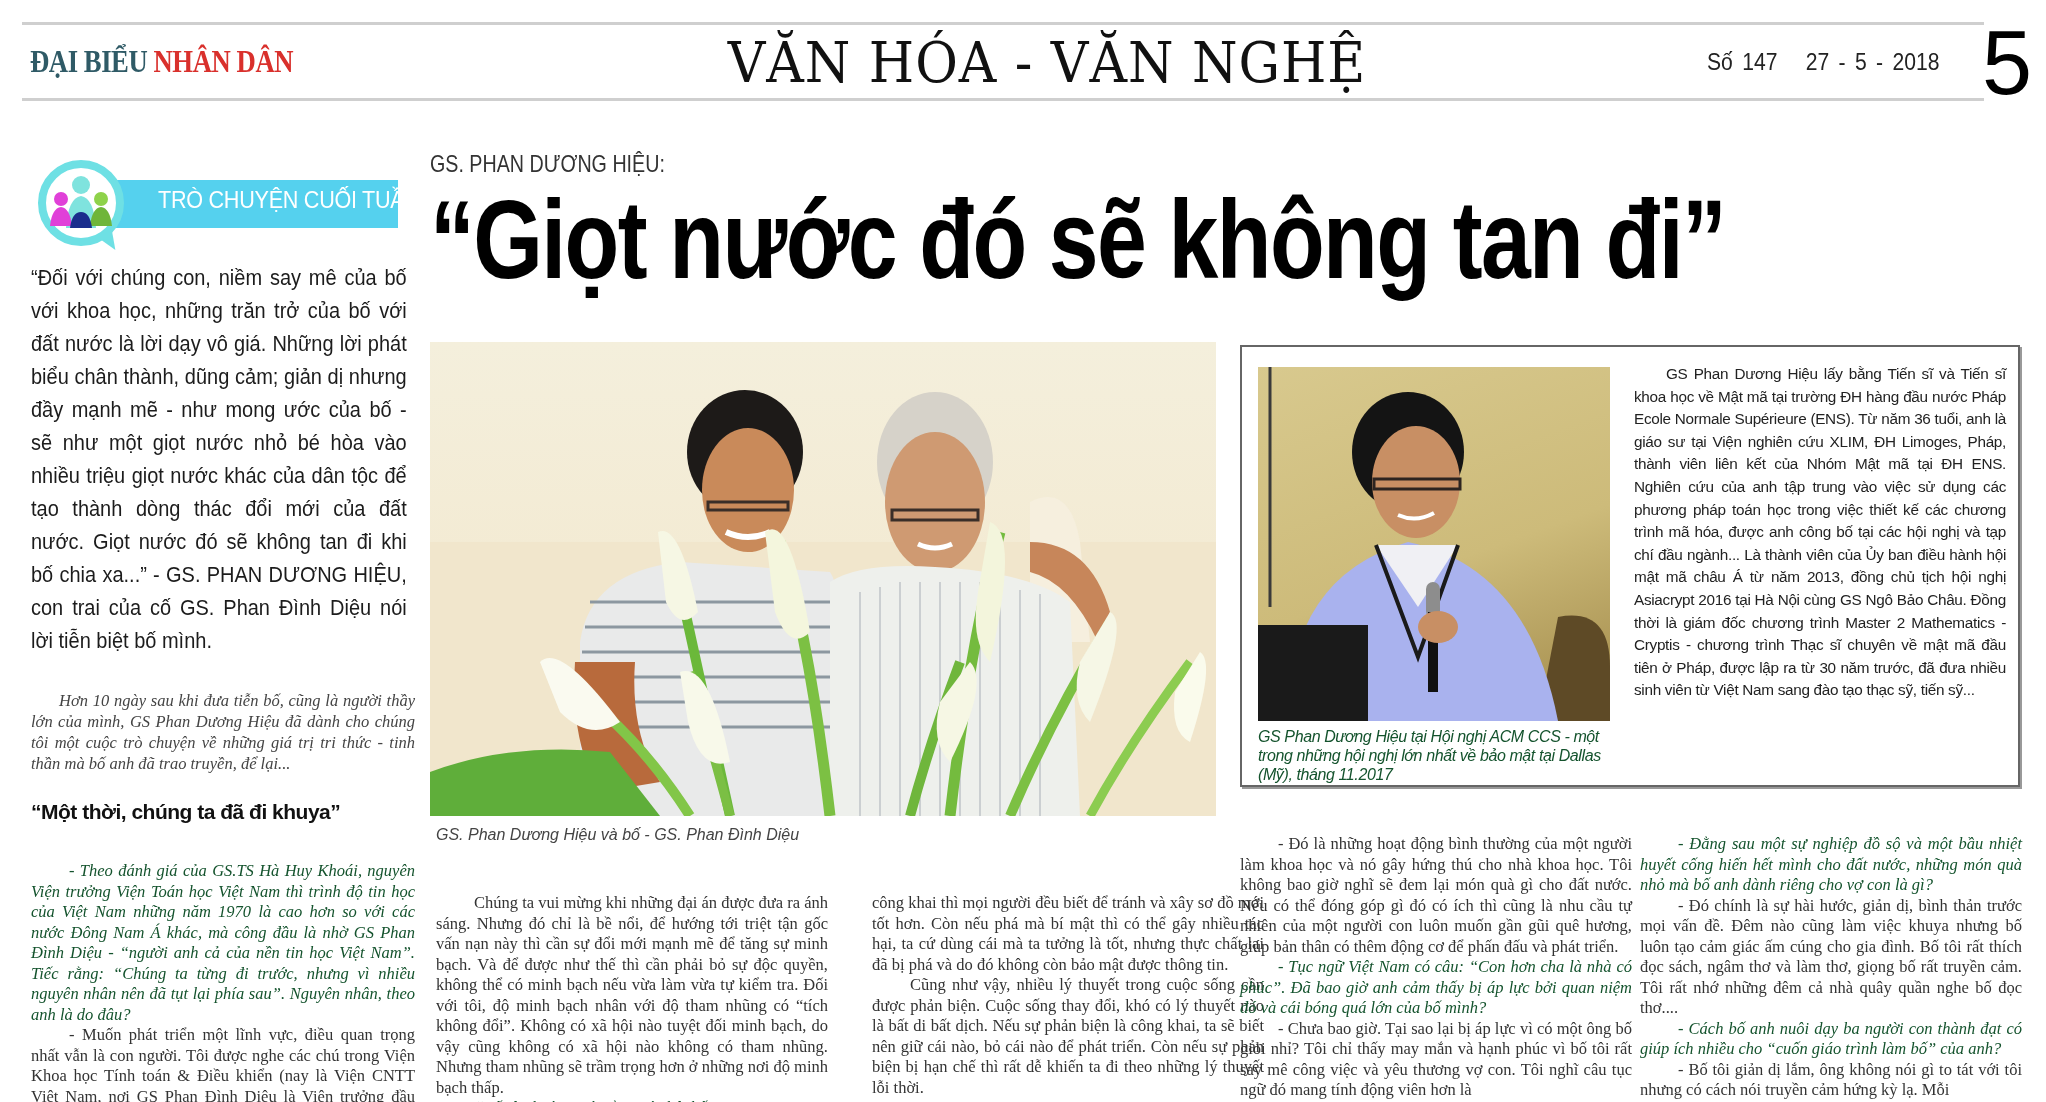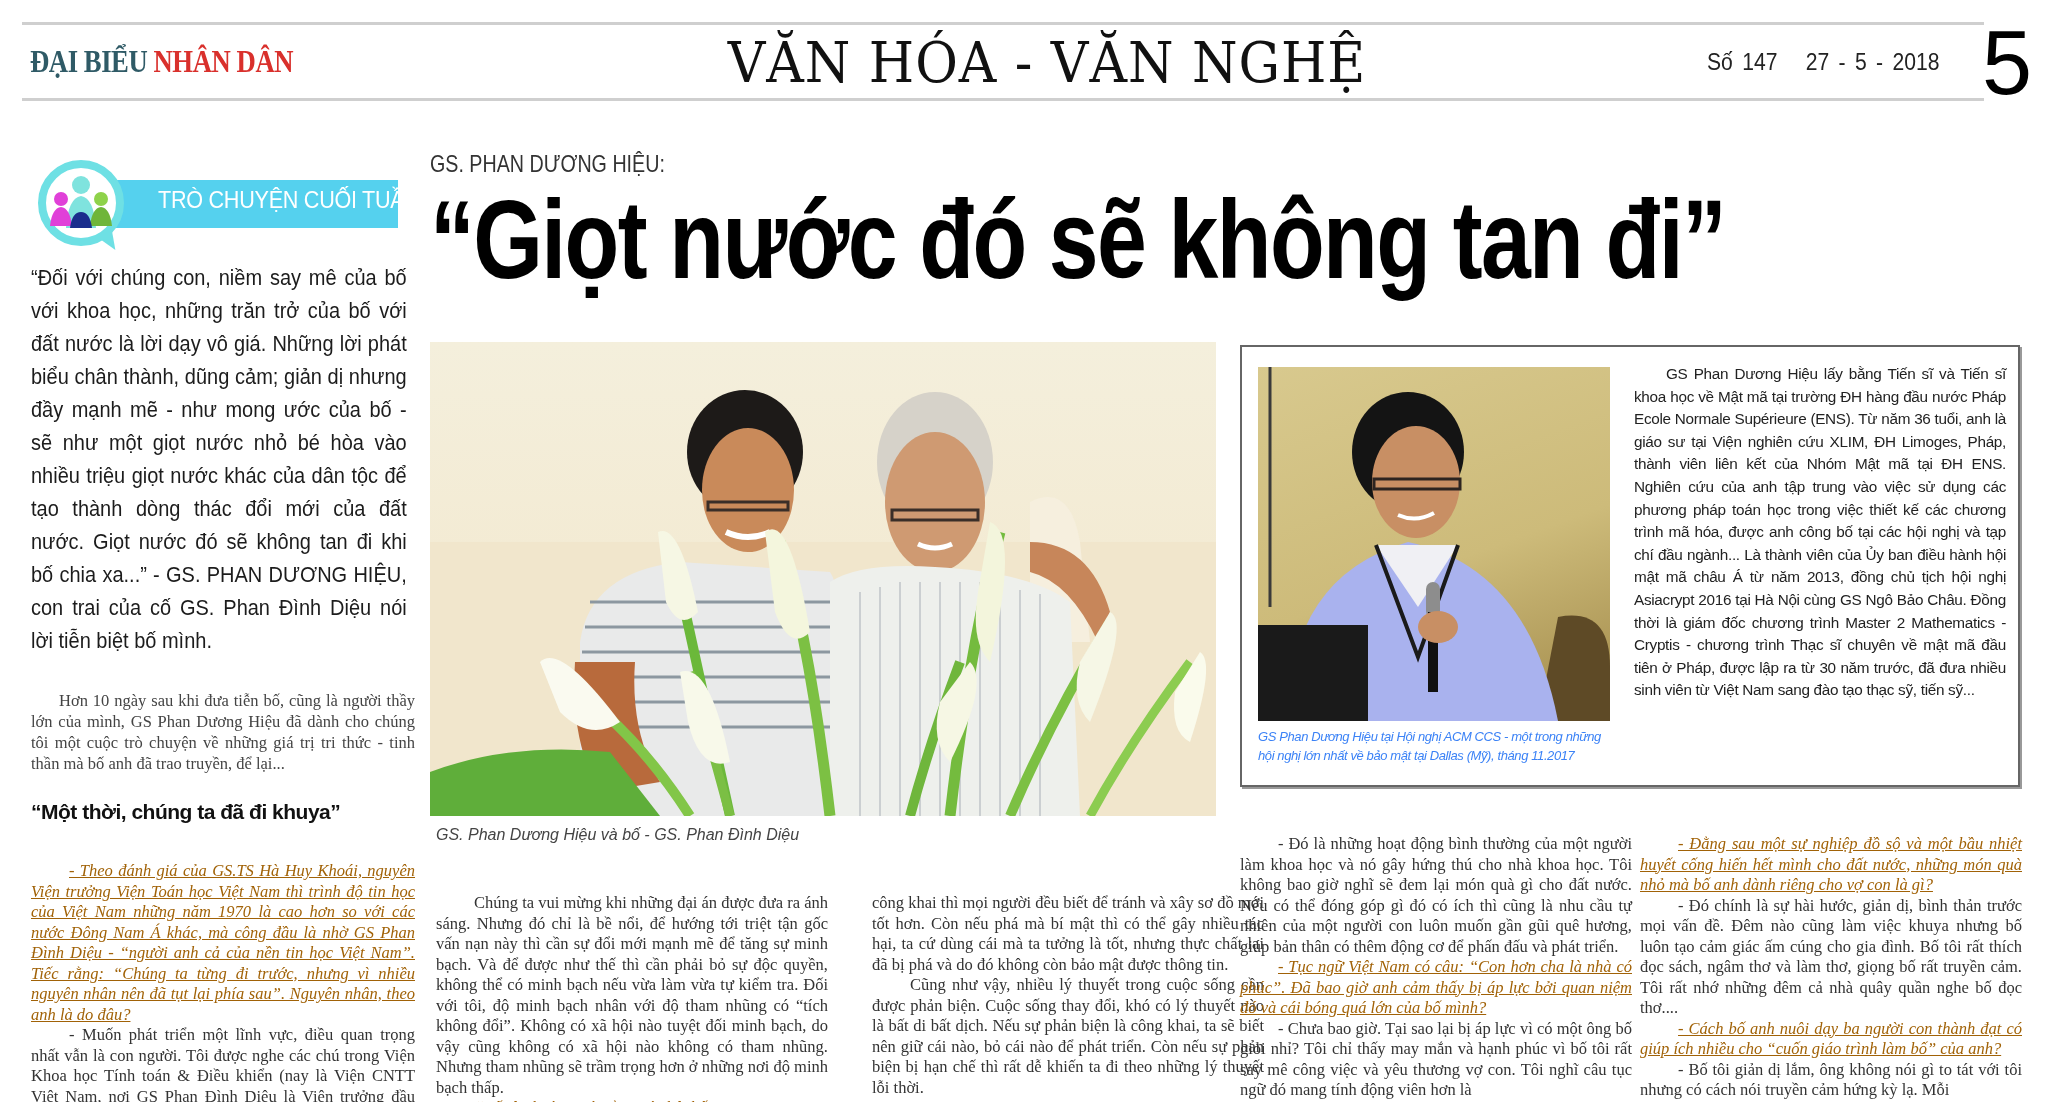--- a/index.html
+++ b/index.html
@@ -17,39 +17,39 @@
   .issue-info { position: absolute; left: 1685px; top: 26px; font-family: "Liberation Sans", sans-serif; font-size: 24px; color: #222; transform: scaleX(0.88); transform-origin: left center; white-space: nowrap; word-spacing: 4px; }
   .page-number { position: absolute; left: 1960px; top: -4px; font-family: "Liberation Sans", sans-serif; font-size: 90px; color: #000; line-height: 1; }
 
   
   .badge { position: absolute; left: 38px; top: 160px; width: 368px; height: 86px; }
   .badge-bar { position: absolute; left: 60px; top: 20px; width: 300px; height: 48px; background: #55d1ee; }
   .badge-label { position: absolute; left: 120px; top: 26px; font-family: "Liberation Sans", sans-serif; font-size: 24px; color: #fff; letter-spacing: -0.3px; transform: scaleX(0.9); transform-origin: left center; white-space: nowrap; }
   .badge-circle { position: absolute; left: 0; top: 0; width: 86px; height: 86px; border-radius: 50%; border: 8px solid #6ee0e4; background: #fff; }
   .badge-tail { position: absolute; left: 62px; top: 70px; width: 0; height: 0; border-left: 10px solid transparent; border-right: 8px solid transparent; border-top: 22px solid #6ee0e4; transform: rotate(-30deg); }
   .lead-quote { position: absolute; left: 31px; top: 262px; width: 376px; font-family: "Liberation Sans", sans-serif; font-size: 21.5px; line-height: 33px; color: #1c1c1c; text-align: justify; transform: scaleX(0.93); transform-origin: left top; width: 404px; }
-  .intro { position: absolute; left: 31px; top: 690px; width: 384px; font-family: "Liberation Serif", serif; font-size: 16.5px; line-height: 21px; color: #444; text-align: justify; text-indent: 28px; }
+  .intro { position: absolute; left: 31px; top: 690px; width: 384px; font-family: "Liberation Serif", serif; font-style: italic; font-size: 16.5px; line-height: 21px; color: #444; text-align: justify; text-indent: 28px; }
   .subhead { position: absolute; left: 31px; top: 800px; font-family: "Liberation Sans", sans-serif; font-weight: bold; font-size: 21px; color: #111; letter-spacing: -0.5px; white-space: nowrap; }
   .body-text { font-family: "Liberation Serif", serif; font-size: 16.5px; line-height: 20.5px; color: #333; text-align: justify; }
   .body-text p { text-indent: 38px; }
-  .body-text p.q { font-style: italic; color: #a16207; text-decoration: underline; }
+  .body-text p.q { font-style: italic; color: #14532d; }
   .col { position: absolute; margin-top: 31px; }
 
   
   .kicker { position: absolute; left: 430px; top: 150px; font-family: "Liberation Sans", sans-serif; font-size: 24px; color: #333; transform: scaleX(0.82); transform-origin: left center; white-space: nowrap; }
   .headline { position: absolute; left: 430px; top: 178px; font-family: "Liberation Sans", sans-serif; font-weight: bold; font-size: 112px; color: #000; letter-spacing: -2px; white-space: nowrap; transform: scaleX(0.80); transform-origin: left top; line-height: 1.1; }
 
   
   .main-photo { position: absolute; left: 430px; top: 342px; width: 786px; height: 474px; overflow: hidden; background: linear-gradient(180deg, #f4efdc 0%, #f3ead2 55%, #efe4c8 100%); }
   .photo-caption { position: absolute; left: 436px; top: 826px; font-family: "Liberation Sans", sans-serif; font-style: italic; font-size: 16px; color: #444; white-space: nowrap; }
 
   
   .bio-box { position: absolute; left: 1240px; top: 345px; width: 780px; height: 442px; border: 2px solid #666; box-shadow: 2px 2px 0 #999; }
   .bio-photo { position: absolute; left: 16px; top: 20px; width: 352px; height: 354px; overflow: hidden; background: linear-gradient(160deg, #d8c98e 0%, #cdbb7a 55%, #a08848 100%); }
-  .bio-caption { position: absolute; left: 16px; top: 380px; width: 360px; font-family: "Liberation Sans", sans-serif; font-style: italic; font-size: 13px; line-height: 19px; color: #3b82f6; letter-spacing: -0.4px; }
+  .bio-caption { position: absolute; left: 16px; top: 380px; width: 360px; font-family: "Liberation Sans", sans-serif; font-style: italic; font-size: 16px; line-height: 19px; color: #14532d; letter-spacing: -0.4px; }
   .bio-text { position: absolute; left: 392px; top: 16px; width: 372px; font-family: "Liberation Sans", sans-serif; font-weight: normal; font-size: 15.3px; line-height: 22.6px; color: #222; text-align: justify; text-indent: 32px; letter-spacing: -0.3px; }
 </style>
 </head>
 <body>
 
 <header class="masthead">
   <div class="rule-top"></div>
   <div class="paper-name">
     <span class="p1">ĐẠI BIỂU</span>
     <span class="p2">NHÂN DÂN</span>

